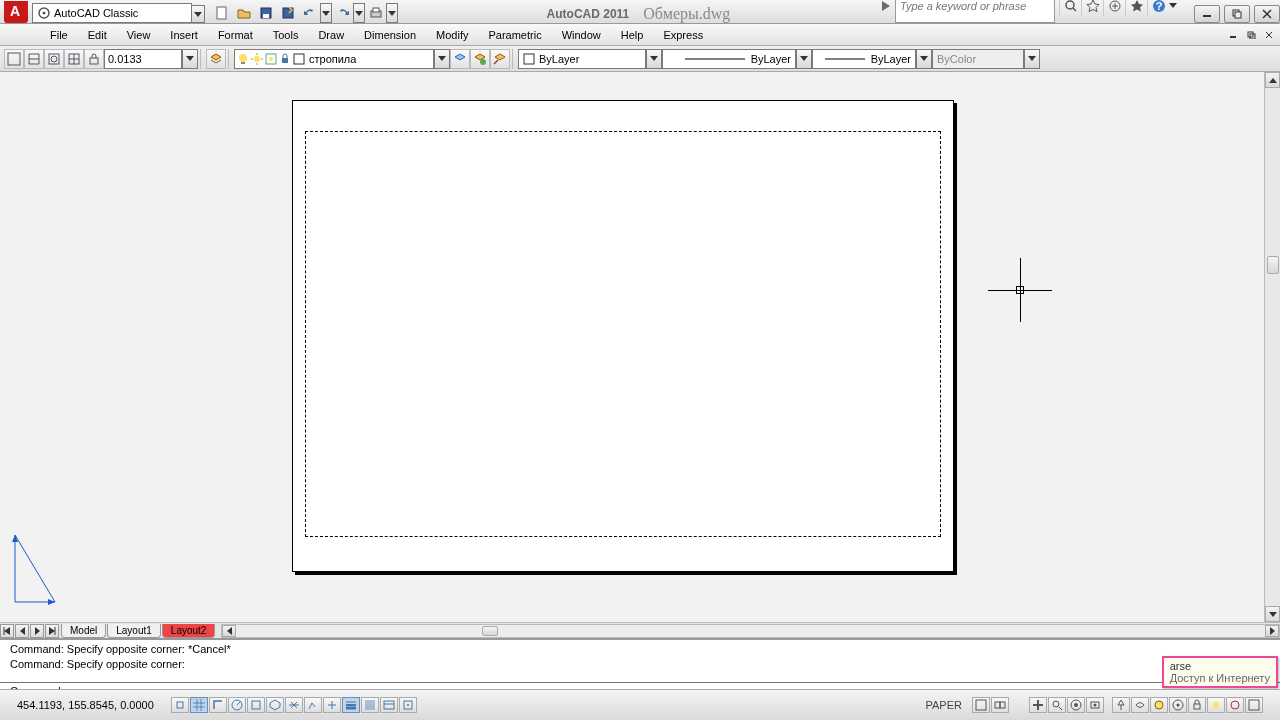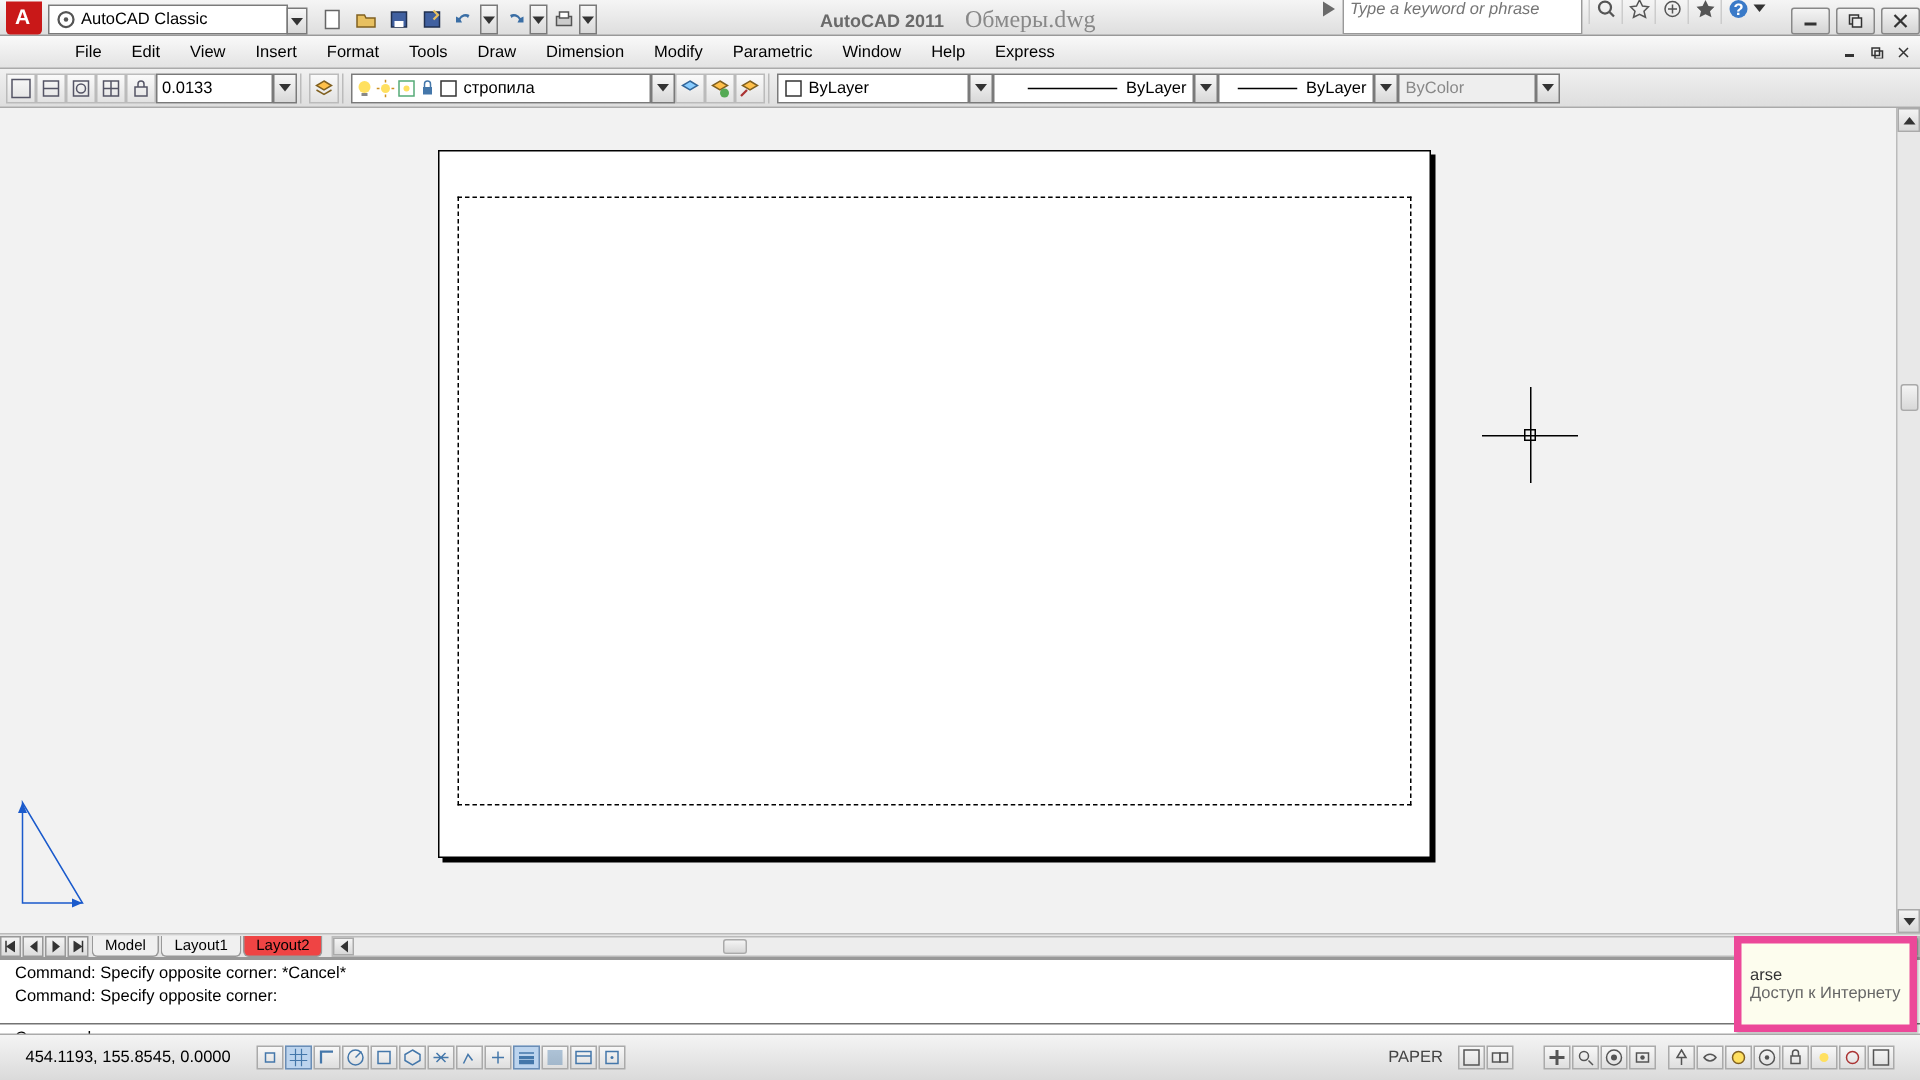--- a/index.html
+++ b/index.html
@@ -61,21 +61,21 @@
 .tab { padding:1px 8px; background:#f0f0f0; border:1px solid #999; border-top:none; border-radius:0 0 4px 4px; margin-left:1px; font-size:10px; }
 .tab.active { background:#ef4444; }
 .hscroll { flex:1; margin-left:6px; height:14px; background:#ededed; position:relative; border:1px solid #bbb; }
 .hscroll .harr { width:14px; height:12px; position:absolute; background:linear-gradient(#f4f4f4,#d8d8d8); border:1px solid #aaa; top:0; display:flex; align-items:center; justify-content:center; }
 .hscroll .hthumb { position:absolute; height:10px; width:16px; top:1px; background:linear-gradient(#f4f4f4,#d8d8d8); border:1px solid #aaa; border-radius:2px; }
 
 
 .cmdwin { position:absolute; left:0; right:0; bottom:20px; height:62px; background:#fff; border-top:2px solid #999; display:flex; flex-direction:column; }
 .cmd-hist { flex:1; padding:2px 10px; font-family:"Courier New",monospace; font-size:12px; line-height:15px; overflow:hidden; }
 .cmd-line { height:18px; border-top:1px solid #737373; padding:2px 10px; font-family:"Courier New",monospace; font-size:12px;text-decoration:underline; }
-.net-tip { position:absolute; right:2px; bottom:32px; background:#fdfdee; border:5px solid #ec4899; padding:15px 6px; font-size:10px; box-shadow:1px 1px 2px rgba(0,0,0,.3); }
+.net-tip { position:absolute; right:2px; bottom:32px; background:#fdfdee; border:2px solid #ec4899; padding:2px 6px; font-size:10px; box-shadow:1px 1px 2px rgba(0,0,0,.3); }
 .net-tip .t1 { color:#333; }
 .net-tip .t2 { color:#666; }
 
 
 .statusbar { position:absolute; left:0; right:0; bottom:0; height:31px; background:linear-gradient(#f4f4f4,#dadada); border-top:1px solid #aaa; display:flex; align-items:center; padding:0 17px; }
 .coords { width:150px; font-size:11px; }
 .sb-grp { display:flex; gap:1px; margin-left:4px; }
 .sb-btn { width:18px; height:16px; border:1px solid #aaa; background:linear-gradient(#f8f8f8,#dedede); display:flex; align-items:center; justify-content:center; }
 .sb-btn.on { background:#bcd4ee; border-color:#6a8db5; }
 .sb-spacer { flex:1; }

